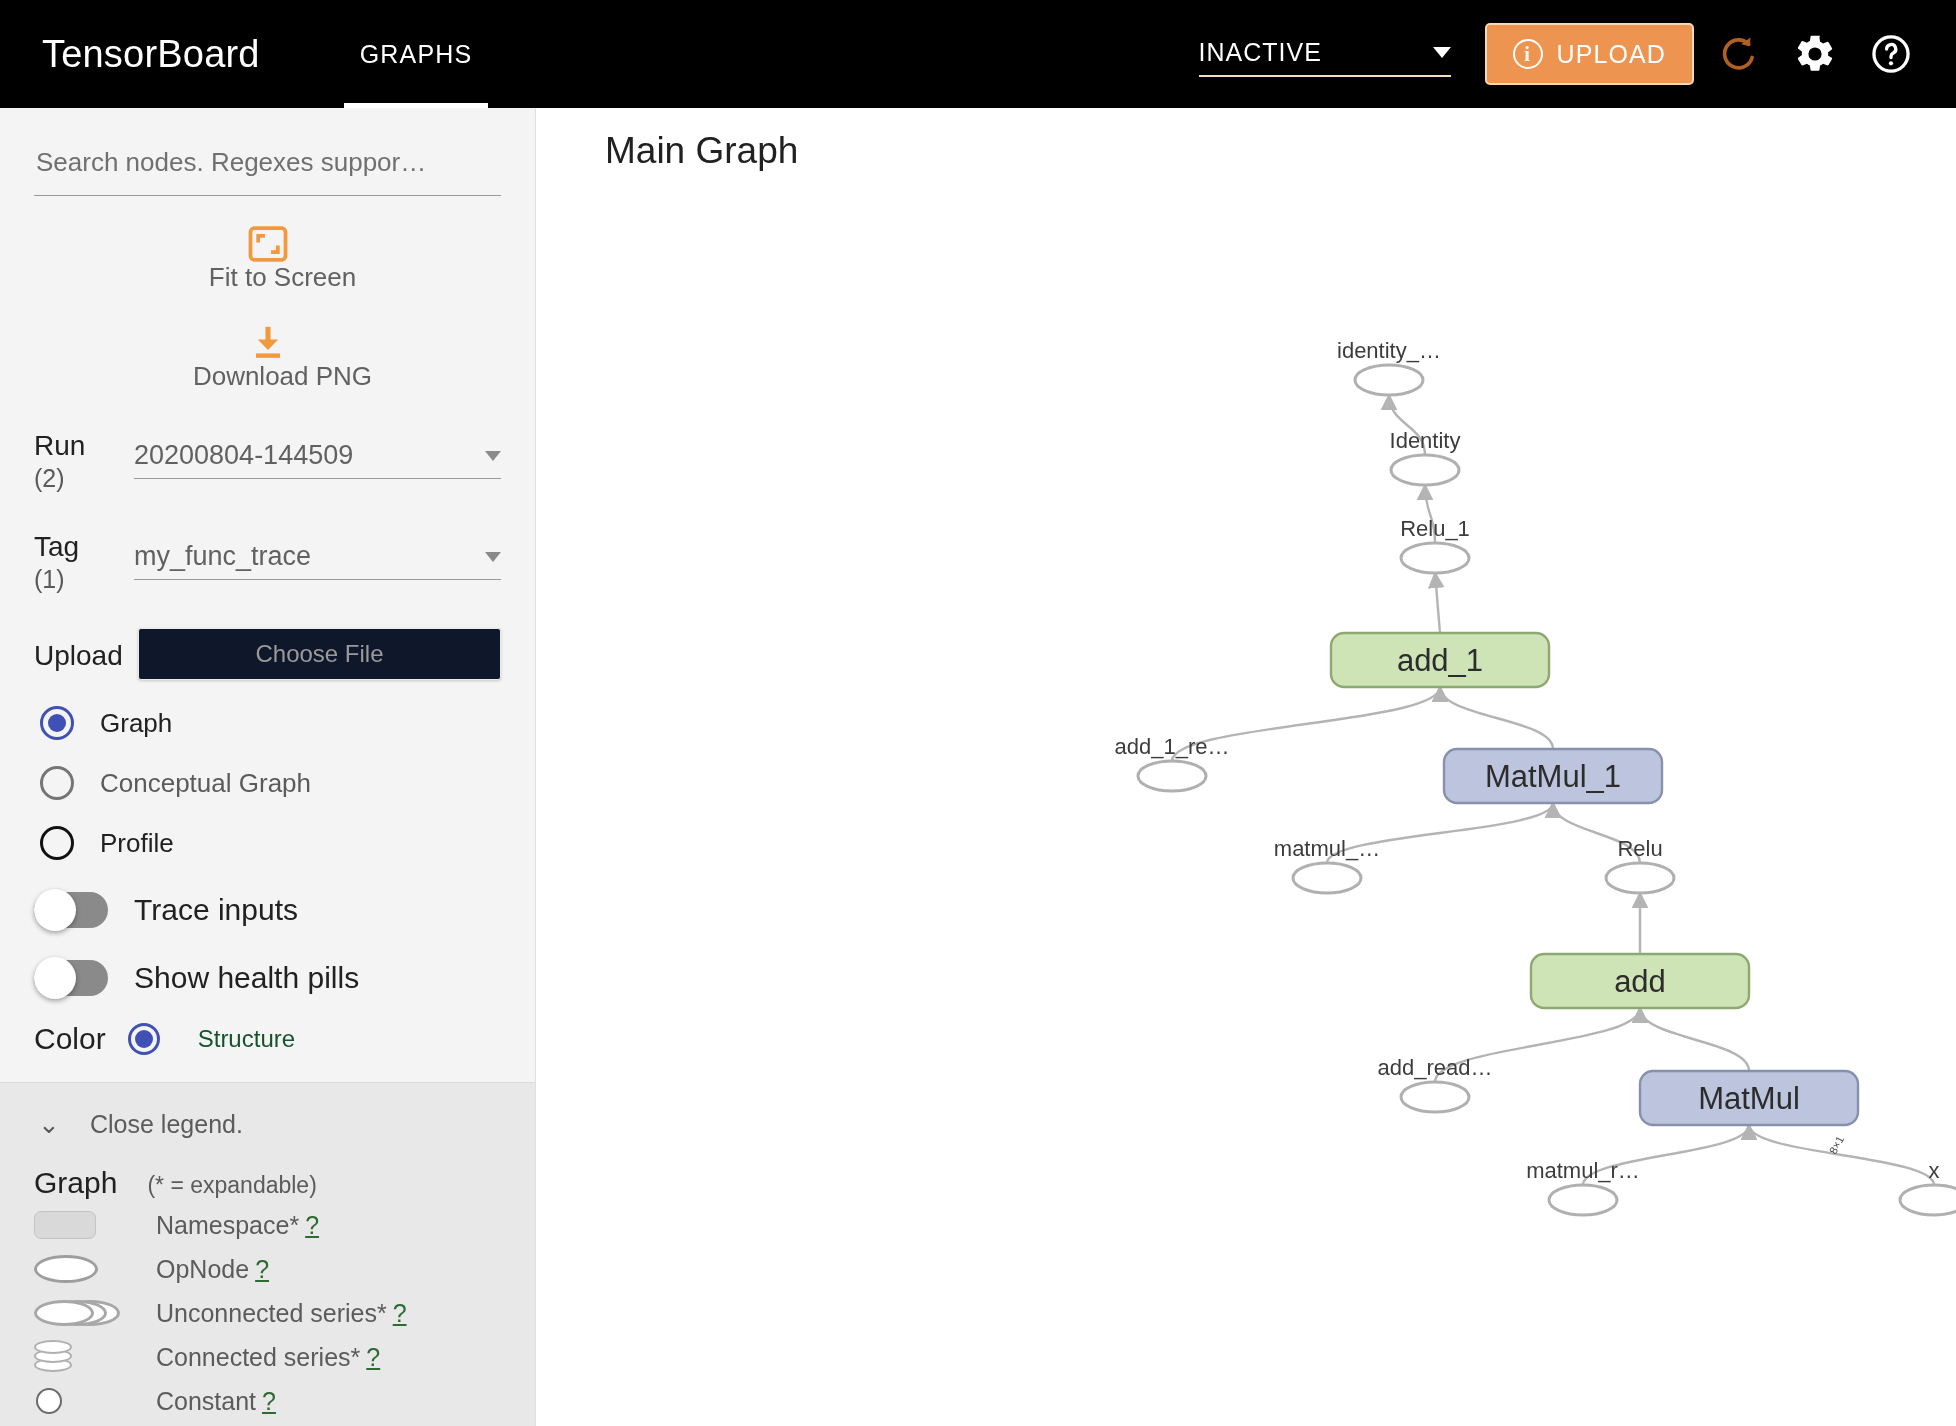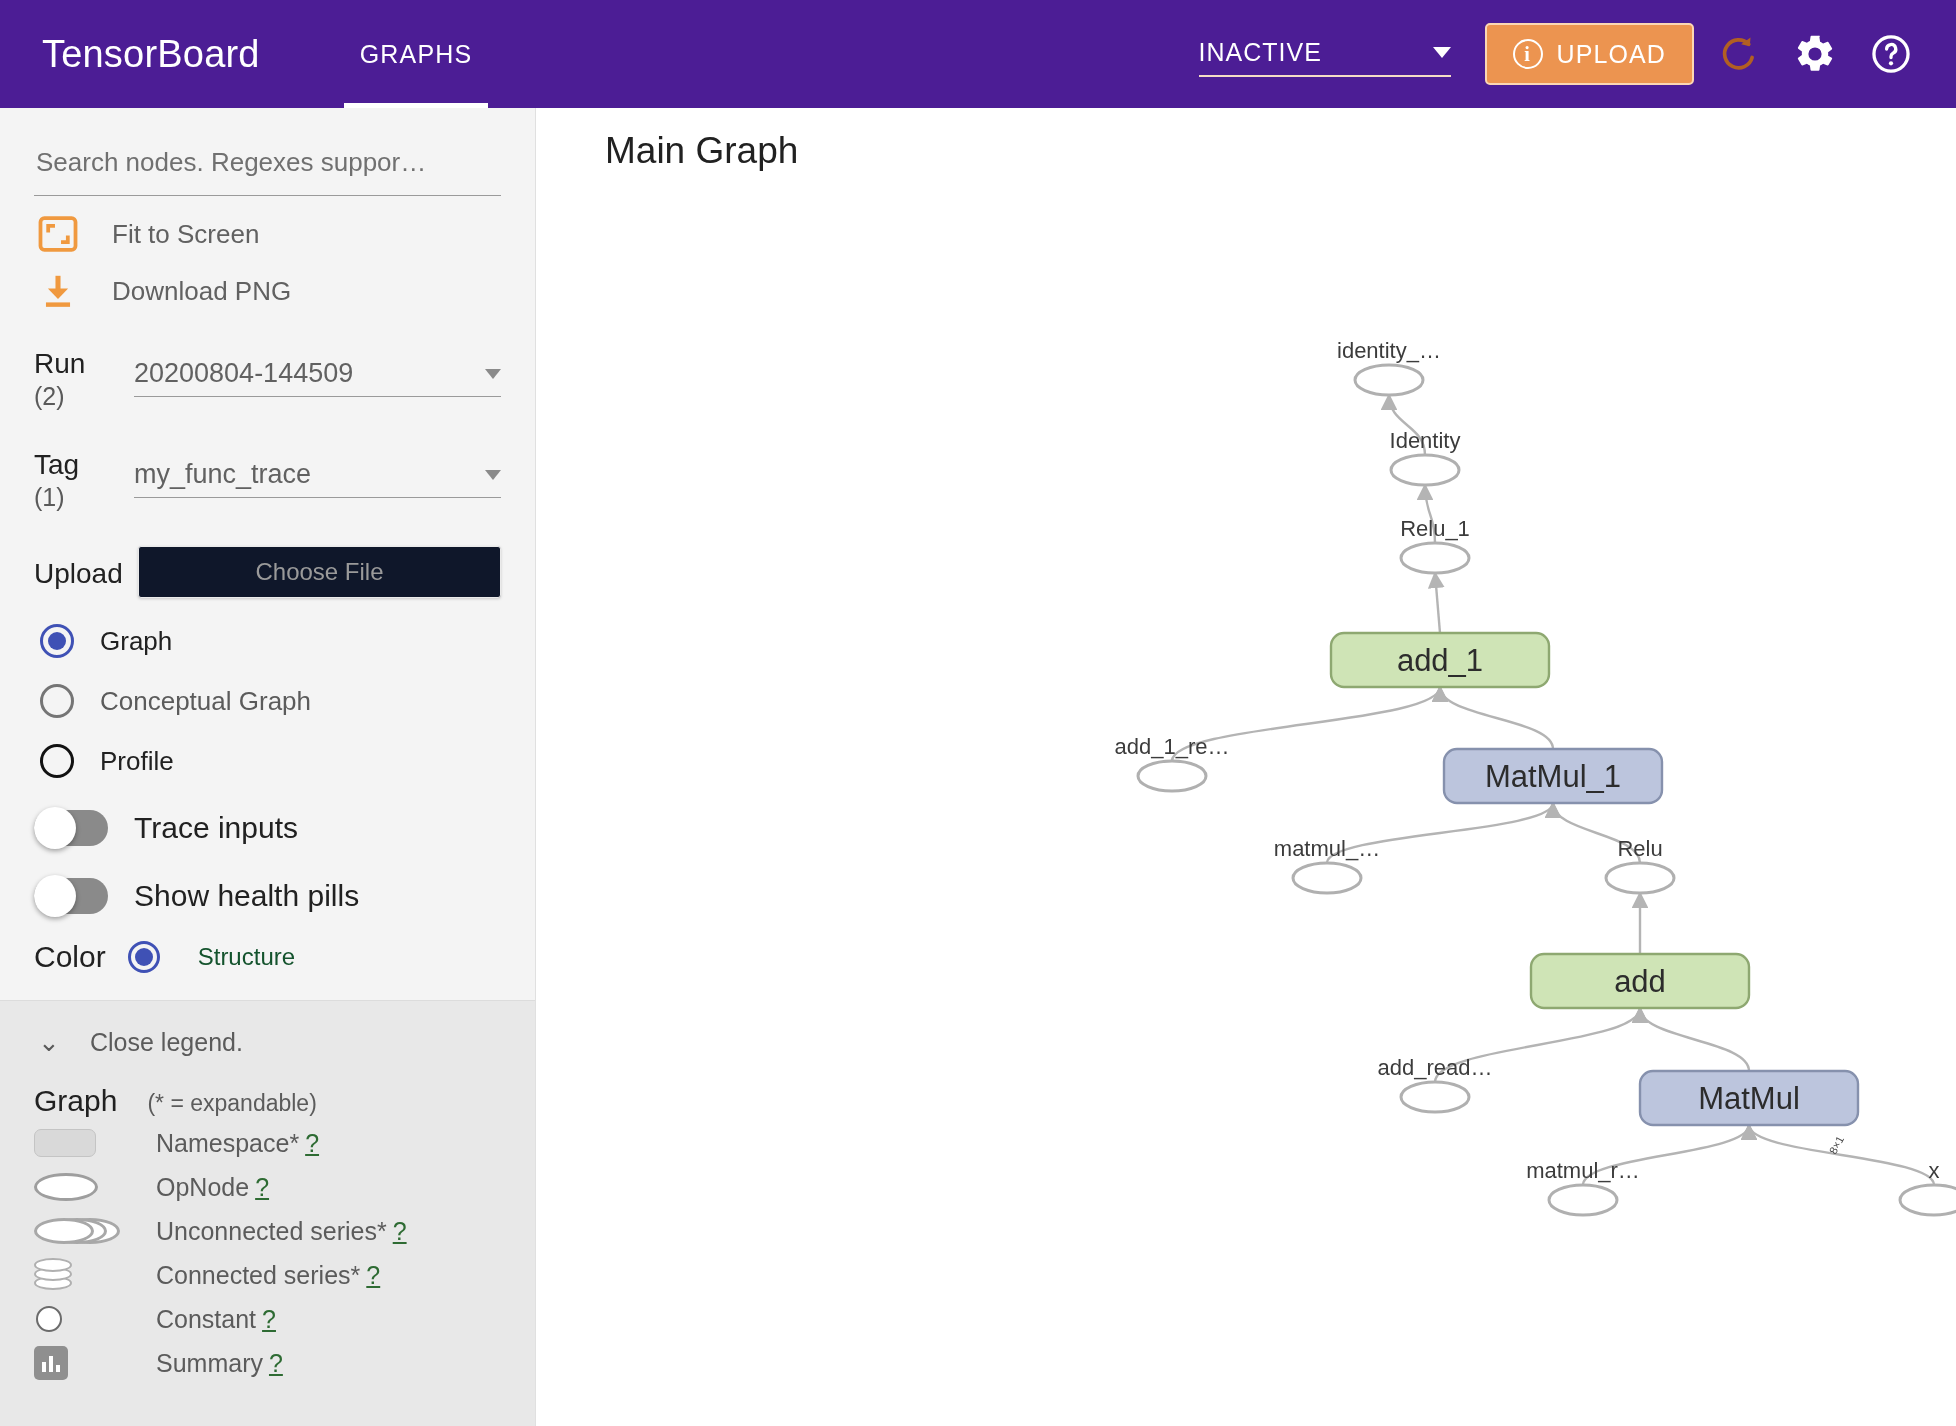--- a/index.html
+++ b/index.html
@@ -8,21 +8,21 @@
     width: 1956px; height: 1426px;
     overflow: hidden;
     background: #fff;
     font-family: "Liberation Sans", sans-serif;
   }
 
   
   #header {
     position: absolute; top: 0; left: 0;
     width: 1956px; height: 108px;
-    background: #4c1d95;
+    background: #000000;
     display: flex; align-items: center;
     z-index: 20;
   }
   #brand {
     color: #fff;
     font-size: 38px;
     margin-left: 42px;
     letter-spacing: .2px;
     white-space: nowrap;
   }
@@ -115,22 +115,23 @@
     width: 100%; border: none; outline: none;
     background: transparent;
     font-family: "Liberation Sans", sans-serif;
     font-size: 26px;
     color: #616161;
   }
   #search-input::placeholder { color: #707070; }
 
   .action-row {
     display: flex; align-items: center;
-    margin-top: 20px;
-    cursor: pointer;
+    margin-top: 30px;
+    cursor: pointer;
+    flex-direction: column;
   }
   .action-row .ico { width: 48px; display:flex; justify-content:center; }
   .action-row .txt { margin-left: 30px; font-size: 26px; color: #616161; }
 
   .field-row {
     display: flex; align-items: center;
     margin-top: 34px;
   }
   .field-label {
     font-size: 28px; color: #212121;

